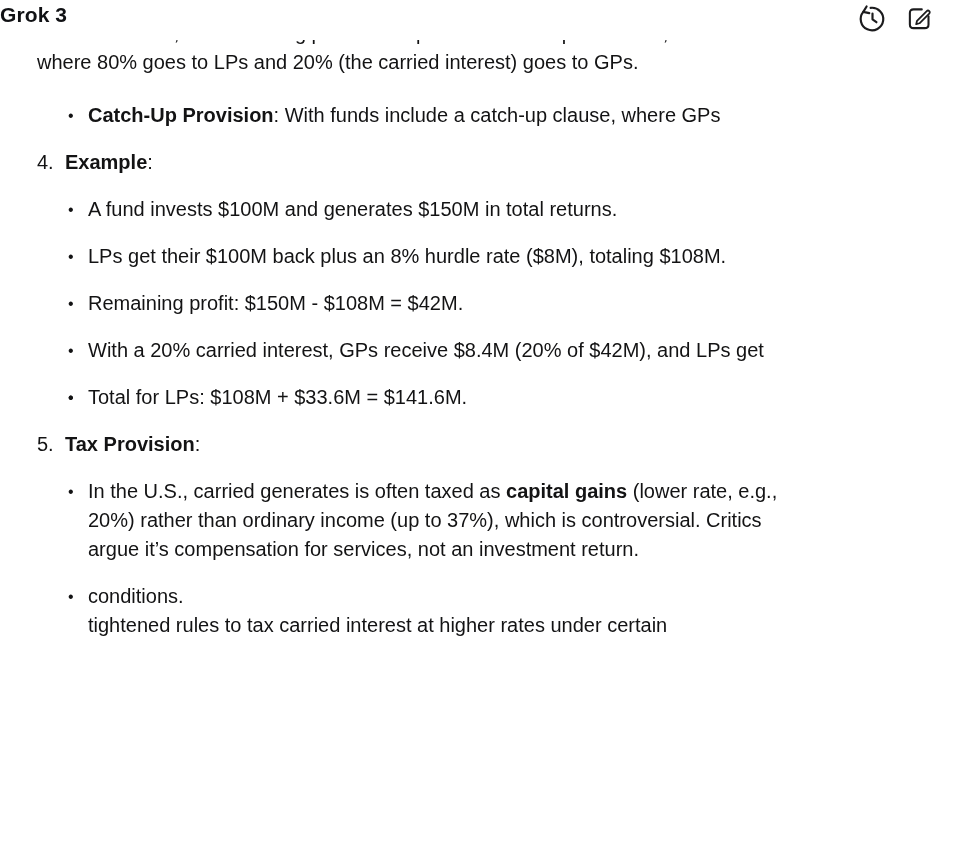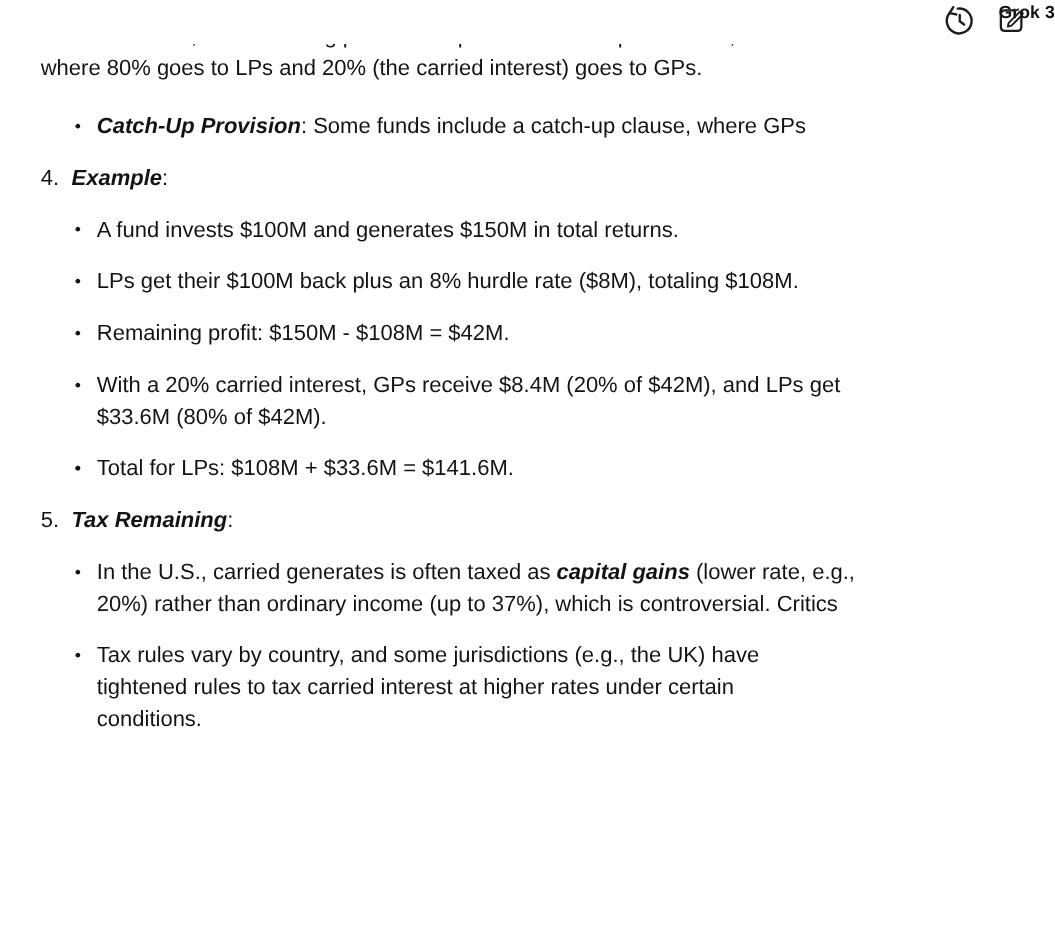--- a/index.html
+++ b/index.html
@@ -11,22 +11,22 @@
   }
   .app { position: relative; width: 959px; height: 848px; background: #ffffff; }
 
   
   .header {
     position: absolute; top: 0; left: 0; width: 959px; height: 40px;
     background: #ffffff; z-index: 10;
   }
   .header-title {
     position: absolute; top: 3px; left: 0; width: 100%;
-    text-align: right;
-    font-size: 16px; font-weight: 700; color: #101114;
+    text-align: left;
+    font-size: 21px; font-weight: 700; color: #101114;
     letter-spacing: .1px;
   }
   .header-actions {
     position: absolute; top: 2px; right: 24px;
     display: flex; gap: 15px;
   }
   .icon-btn {
     width: 32px; height: 32px;
     display: flex; align-items: center; justify-content: center;
     background: transparent; border: none; cursor: pointer;
@@ -37,21 +37,21 @@
   .content {
     position: absolute; top: 0; left: 0; width: 959px;
     padding: 19px 40px 0 37px;
     font-size: 20px; line-height: 29px;
     color: #131314;
     z-index: 1;
   }
   .para { margin-bottom: 18px; }
   .para.first { margin-bottom: 24px; }
   .line { display: block; white-space: nowrap; }
-  b, .bold { font-weight: 700; font-style: italic; }
+  b, .bold { font-weight: 700; }
 
   .section-head { display: flex; margin-bottom: 18px; }
   .section-num { width: 28px; flex: 0 0 28px; }
 
   .bullet-item {
     position: relative;
     padding-left: 51px;
     margin-bottom: 18px;
   }
   .bullet-marker {
@@ -66,21 +66,21 @@
 
   <div class="content">
 
     <p class="para first">
       <span class="line">returned to LPs, the remaining profits are split. A common split is 80/20,</span>
       <span class="line">where 80% goes to LPs and 20% (the carried interest) goes to GPs.</span>
     </p>
 
     <div class="bullet-item">
       <span class="bullet-marker">•</span>
-      <span class="line"><b>Catch-Up Provision</b><span>: Some funds include a catch-up clause, where GPs</span></span>
+      <span class="line"><b>Catch-Up Provision</b><span>: With funds include a catch-up clause, where GPs</span></span>
     </div>
 
     <div class="section-head">
       <span class="section-num">4.</span>
       <span><b>Example</b><span>:</span></span>
     </div>
 
     <div class="bullet-item">
       <span class="bullet-marker">•</span>
       <span class="line">A fund invests $100M and generates $150M in total returns.</span>
@@ -92,48 +92,47 @@
     </div>
 
     <div class="bullet-item">
       <span class="bullet-marker">•</span>
       <span class="line">Remaining profit: $150M - $108M = $42M.</span>
     </div>
 
     <div class="bullet-item">
       <span class="bullet-marker">•</span>
       <span class="line">With a 20% carried interest, GPs receive $8.4M (20% of $42M), and LPs get</span>
-      <span class="line">$33.6M (80% of $42M).</span>
     </div>
 
     <div class="bullet-item">
       <span class="bullet-marker">•</span>
     </div>
 
     <div class="bullet-item">
       <span class="bullet-marker">•</span>
       <span class="line">Total for LPs: $108M + $33.6M = $141.6M.</span>
     </div>
 
     <div class="section-head">
       <span class="section-num">5.</span>
-      <span><b>Tax Remaining</b><span>:</span></span>
+      <span><b>Tax Provision</b><span>:</span></span>
     </div>
 
     <div class="bullet-item">
       <span class="bullet-marker">•</span>
       <span class="line"><span>In the U.S., carried generates is often taxed as </span><b>capital gains</b><span> (lower rate, e.g.,</span></span>
       <span class="line">20%) rather than ordinary income (up to 37%), which is controversial. Critics</span>
+      <span class="line">argue it’s compensation for services, not an investment return.</span>
     </div>
 
     <div class="bullet-item">
       <span class="bullet-marker">•</span>
-      <span class="line">Tax rules vary by country, and some jurisdictions (e.g., the UK) have</span>
+      <span class="line">conditions.</span>
       <span class="line">tightened rules to tax carried interest at higher rates under certain</span>
-      <span class="line">conditions.</span>
     </div>
 
   </div>
 
   <div class="header">
     <div class="header-title">Grok 3</div>
     <div class="header-actions">
 
       <button class="icon-btn" aria-label="history">
         <span>

